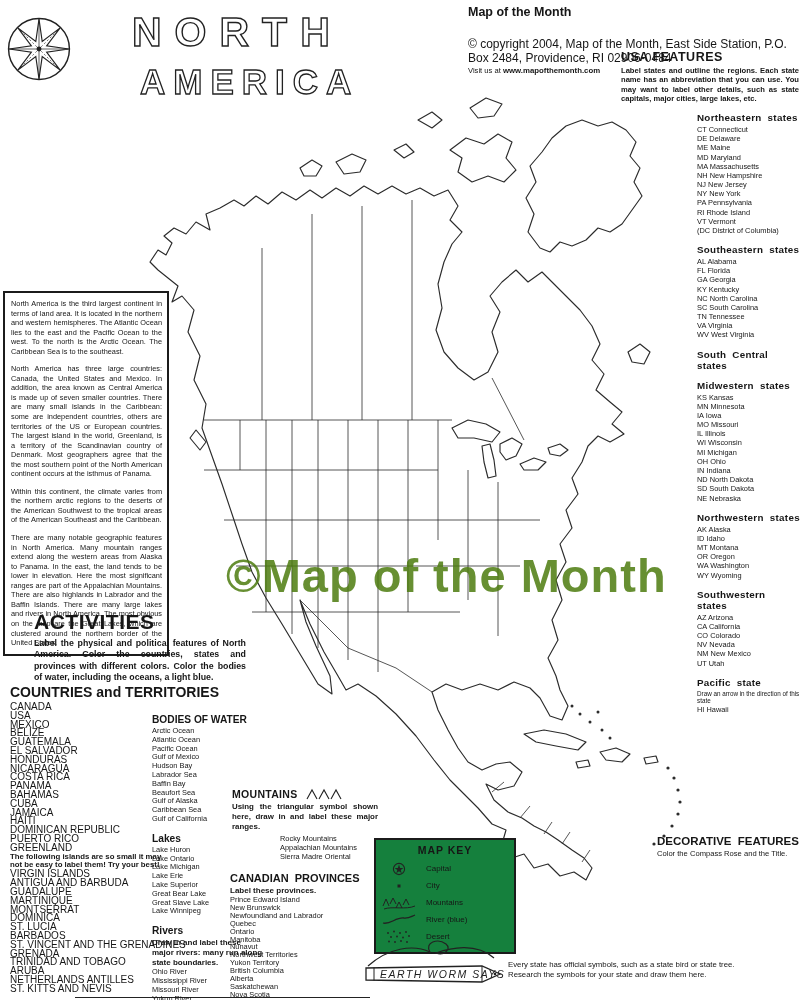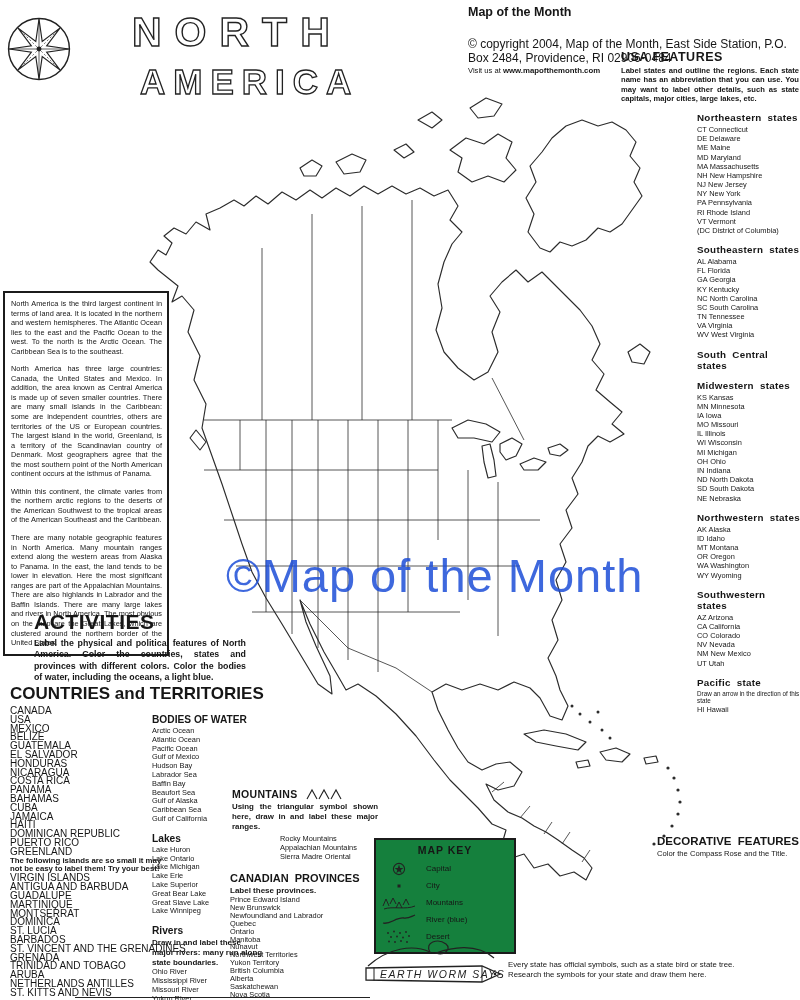--- a/index.html
+++ b/index.html
@@ -6,22 +6,22 @@
   .page{position:relative;width:800px;height:1000px;background:#fff;
         font-family:"Liberation Sans",sans-serif;color:#161616;overflow:hidden;}
   .abs{position:absolute;}
   .z2{z-index:2;}
   svg text{font-family:"Liberation Sans",sans-serif;}
 
   
   #map-layer{position:absolute;left:0;top:0;z-index:0;}
 
   
-  .watermark{z-index:1;font-weight:normal;font-size:47px;letter-spacing:1px;
-             color:#1d4ed8;opacity:.85;white-space:nowrap;}
+  .watermark{z-index:1;font-weight:bold;font-size:47px;letter-spacing:1px;
+             color:#4d7c0f;opacity:.85;white-space:nowrap;}
 
   
   .brand{font-weight:bold;font-size:12.5px;}
   .copyright{font-size:12px;margin-top:18px;}
   .visit{font-size:7.6px;margin-top:1px;}
   .visit b{font-size:7.8px;}
 
   
   .title-svg text{font-weight:bold;}
 
@@ -44,21 +44,21 @@
              padding:6px 5px 4px 6px;}
   .about-box p{font-size:7.35px;line-height:1.3;text-align:justify;margin:0 0 8px 0;}
 
   
   .activities{left:34px;top:610px;width:212px;}
   .act-head{font-weight:bold;font-size:21px;letter-spacing:.5px;margin:0 0 4px 0;}
   .act-text{font-weight:bold;font-size:8.8px;line-height:1.3;text-align:justify;}
 
   
   .countries{left:10px;top:684px;width:170px;}
-  .cc-head{font-weight:bold;font-size:17px;margin-bottom:3px;white-space:nowrap;}
+  .cc-head{font-weight:bold;font-size:14px;margin-bottom:3px;white-space:nowrap;}
   .clist div{font-size:10px;line-height:8.8px;white-space:nowrap;}
   .islands-note{font-weight:bold;font-size:7.8px;line-height:8.9px;width:158px;}
 
   
   .watercol{left:152px;top:714px;width:112px;}
   .sub-head{font-weight:bold;font-size:10.2px;margin:0 0 2px 0;}
   .wlist div{font-size:7.4px;line-height:8.8px;white-space:nowrap;}
   .riv-note{font-weight:bold;font-size:8px;line-height:1.25;}
 
   

